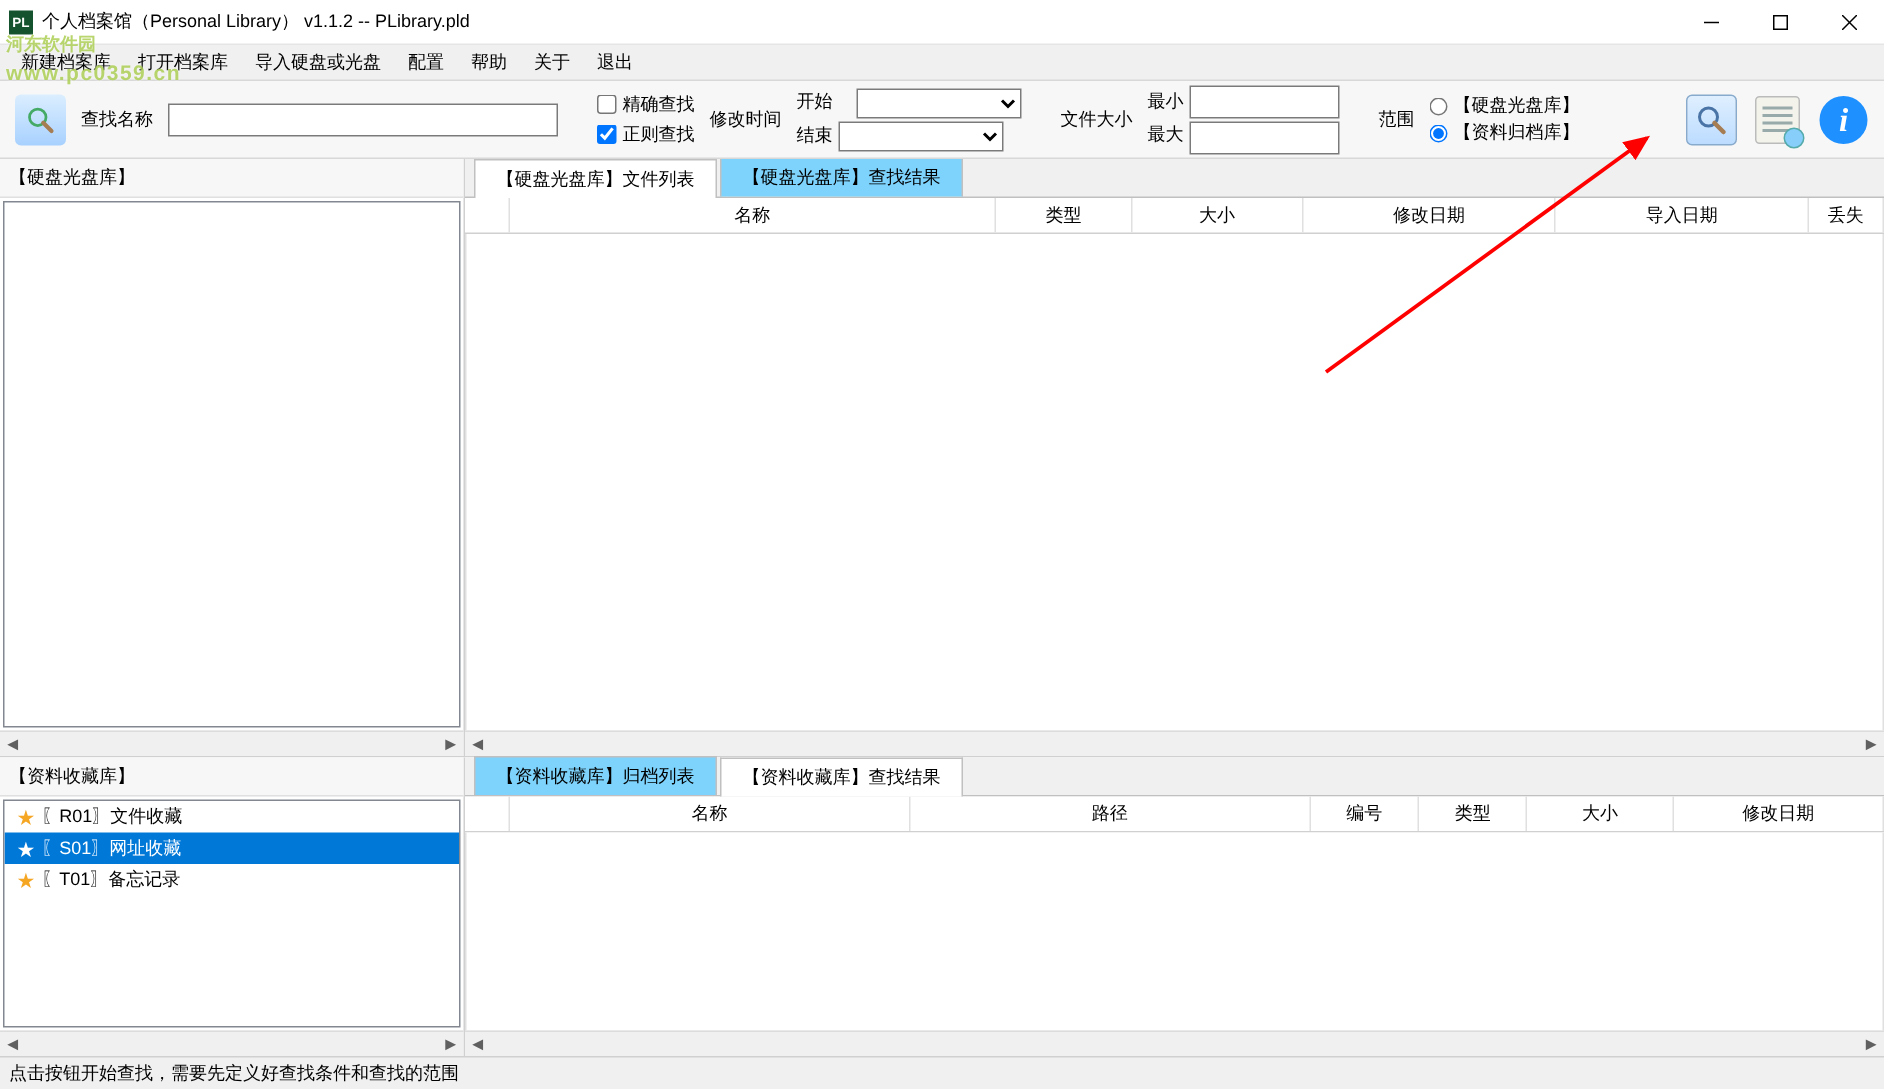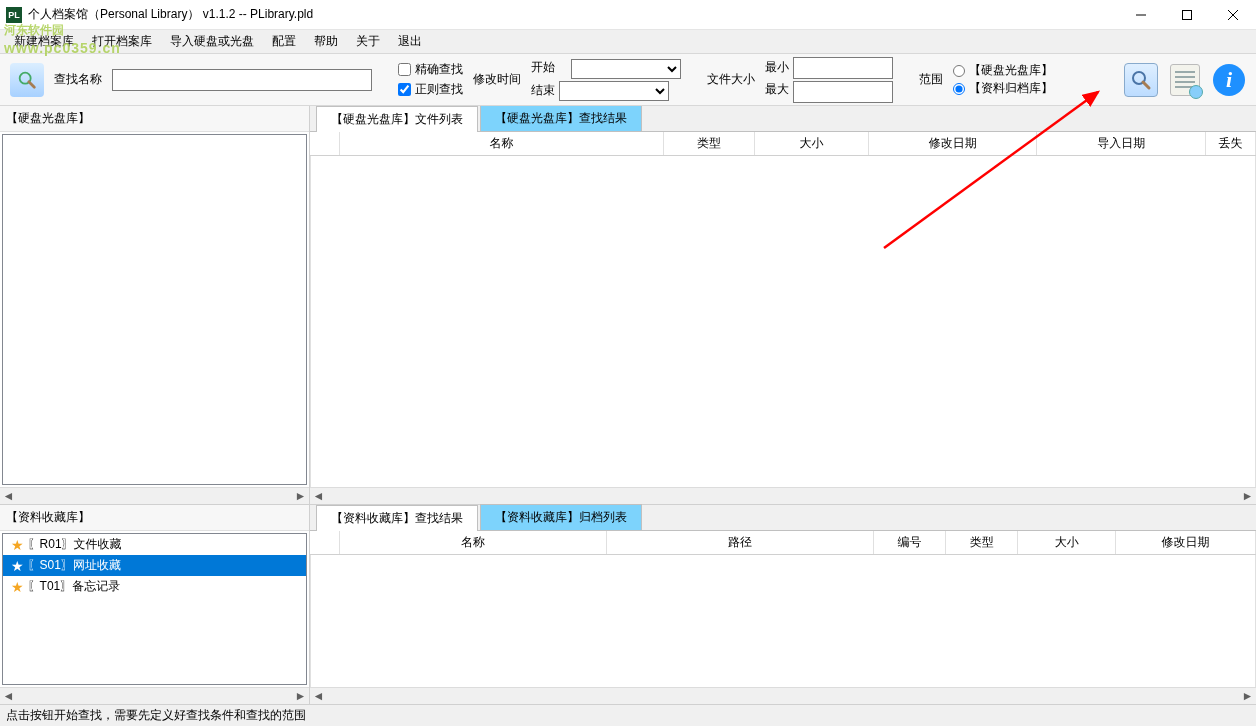--- a/index.html
+++ b/index.html
@@ -233,22 +233,22 @@
           </div>
       </div>
       <div class="sb-h">
           <div class="arrow">◄</div>
           <div class="track"></div>
           <div class="arrow">►</div>
         </div>
     </div>
     <div class="rightpane">
       <div class="tabs">
+        <div class="tab inactive">【资料收藏库】归档列表</div>
         <div class="tab">【资料收藏库】查找结果</div>
-        <div class="tab inactive">【资料收藏库】归档列表</div>
       </div>
       <div class="listhdr">
         <div class="col" style="width:30px"></div>
         <div class="col" style="flex:3">名称</div>
         <div class="col" style="flex:3">路径</div>
         <div class="col" style="flex:0.7">编号</div>
         <div class="col" style="flex:0.7">类型</div>
         <div class="col" style="flex:1">大小</div>
         <div class="col" style="flex:1.5">修改日期</div>
       </div>

